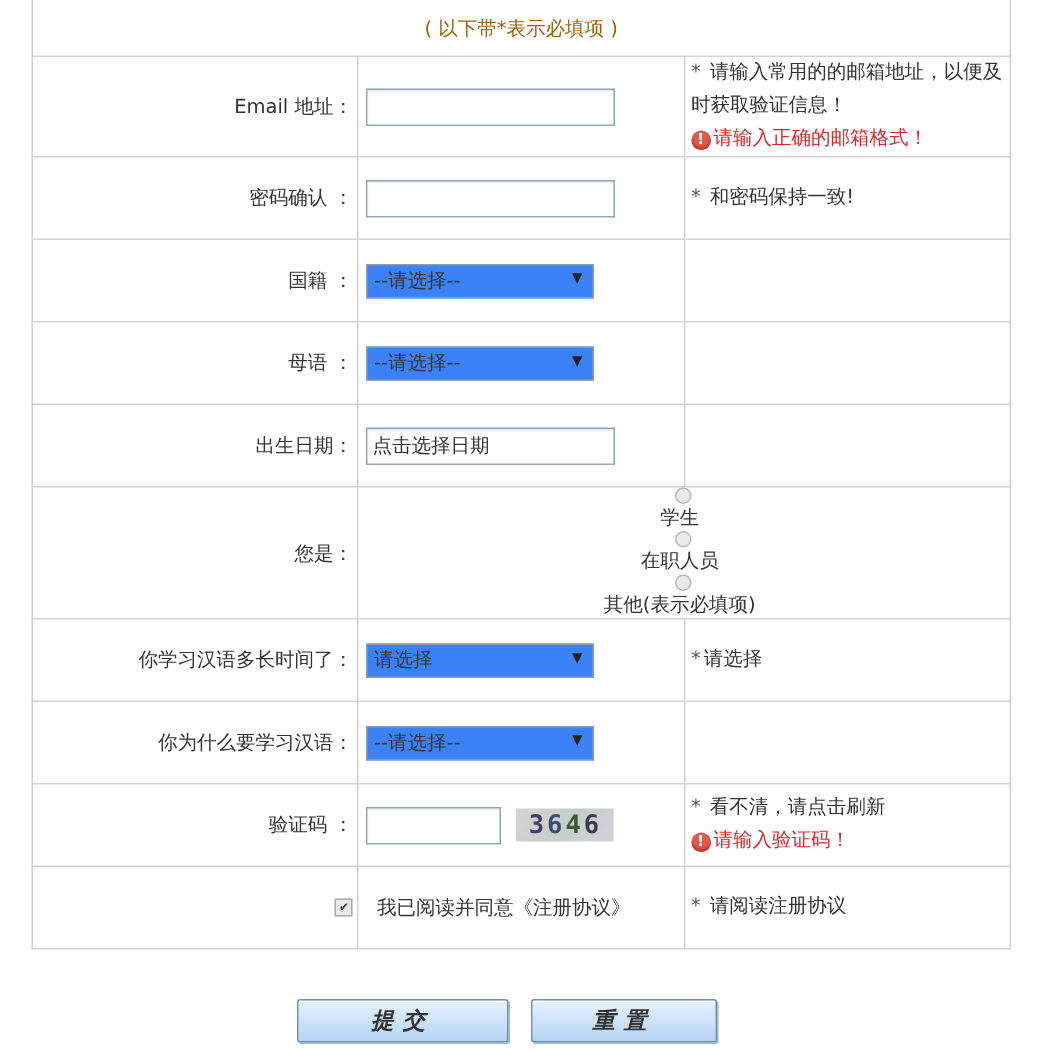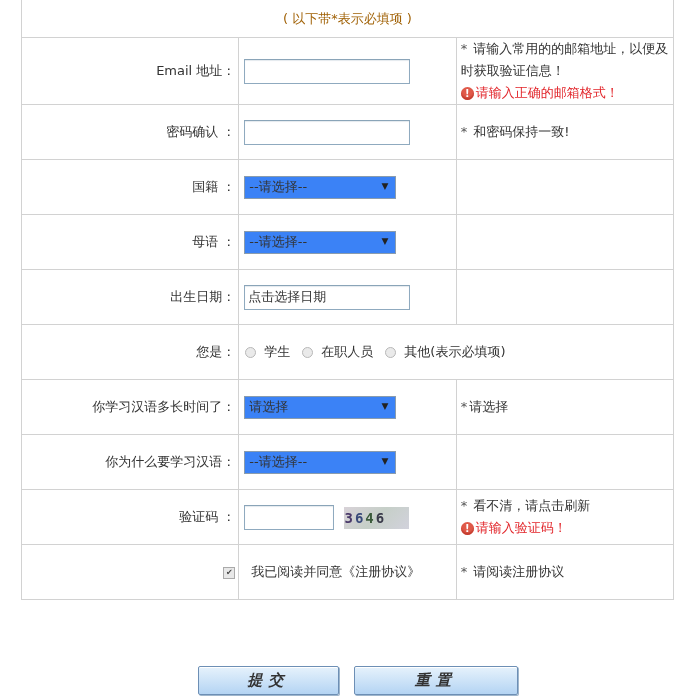--- a/index.html
+++ b/index.html
@@ -36,31 +36,31 @@
     }
     .sel .arrow { position: absolute; right: 7px; top: 4px; font-size: 9px; color: #222; }
     .star { color: #555; margin-right: 6px; }
     .err { color: #e2262b; display: flex; align-items: center; }
     .err-icon {
       display: inline-block; width: 13px; height: 13px; border-radius: 50%;
       background: #e05a4a; color: #fff; font-size: 10px; font-weight: bold;
       line-height: 13px; text-align: center; margin-right: 2px;
       box-shadow: inset 0 -2px 2px #c0392b;
     }
-    .radio-group { display: flex; align-items: center; padding-left: 6px; }
+    .radio-group { display: flex; align-items: center; padding-left: 6px; flex-direction: column; }
     .radio {
       display: inline-block; width: 9px; height: 9px; border-radius: 50%;
       border: 1px solid #b8b8b8; background: #eaeaea; margin-right: 8px;
     }
     .radio-label { margin-right: 12px; }
     .captcha {
       display: inline-block; width: 65px; height: 22px; margin-left: 6px;
       background: linear-gradient(135deg, #d8d2d8, #c6cfc8 50%, #d2d2dc);
       font-family: "DejaVu Sans Mono", monospace; font-weight: bold;
-      font-size: 14px; letter-spacing: 2px; text-align: left; line-height: 22px;
+      font-size: 17px; letter-spacing: 2px; text-align: center; line-height: 22px;
       vertical-align: middle;
     }
     .captcha .c0 { color: #4a3a6a; }
     .captcha .c1 { color: #3a4a7a; }
     .captcha .c2 { color: #3a5a3a; }
     .captcha .c3 { color: #3a3a4a; }
     .chk {
       display: inline-block; width: 10px; height: 10px; border: 1px solid #aaa;
       background: #e8e8e8; font-size: 8px; line-height: 10px; text-align: center;
       color: #444; vertical-align: middle;
@@ -202,14 +202,14 @@
     </td>
     <td class="tip">
       <span class="star">*</span><span>请阅读注册协议</span>
     </td>
   </tr>
 </tbody>
   </table>
 
 <div class="buttons">
   <div class="btn" style="left:198px; width:141px;">提交</div>
-  <div class="btn" style="left:354px; width:164px;">重置</div>
+  <div class="btn" style="left:354px; width:124px;">重置</div>
 </div>
 
 </body></html>

